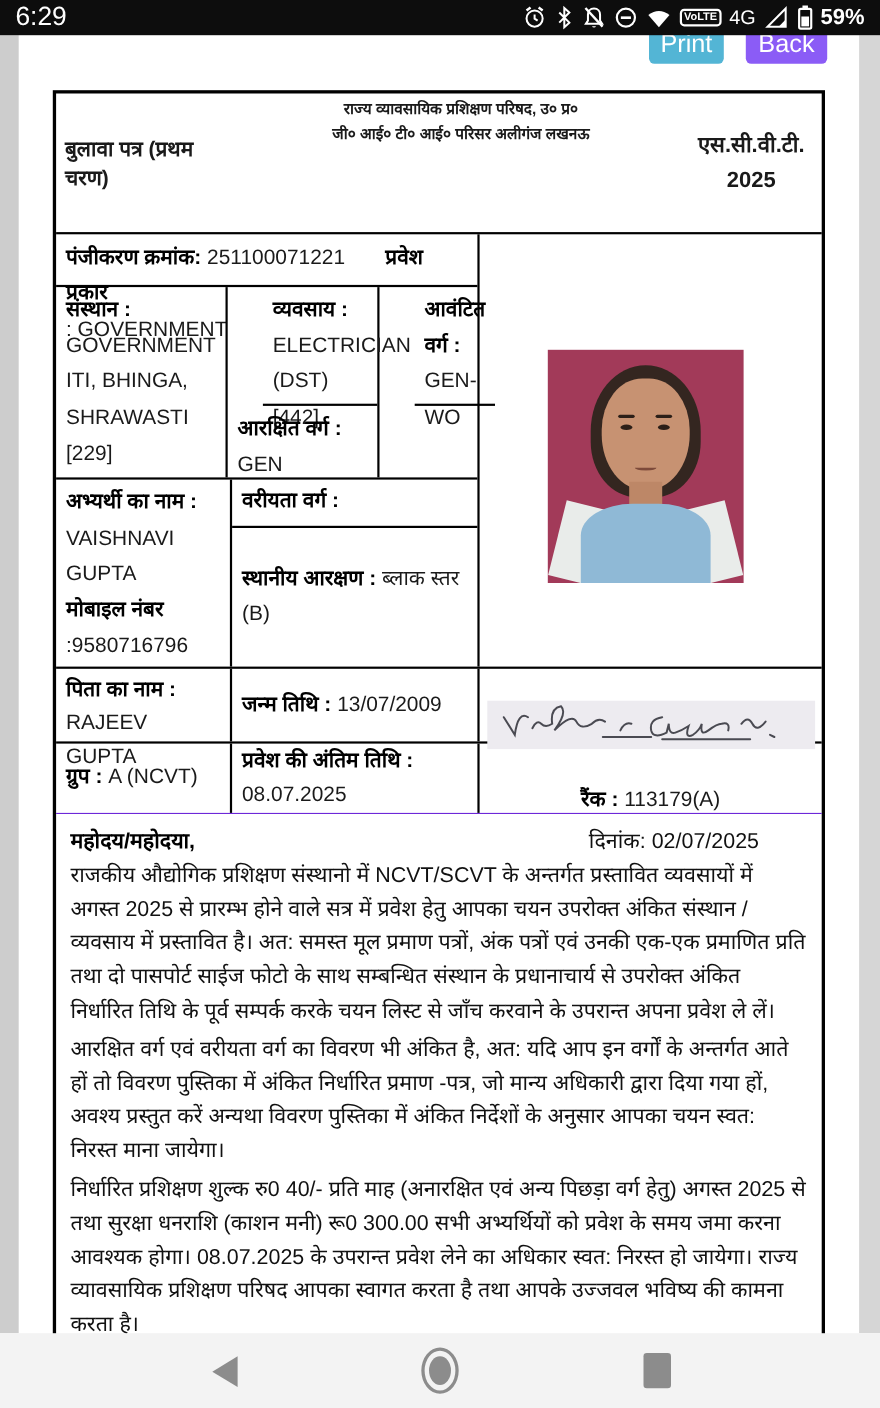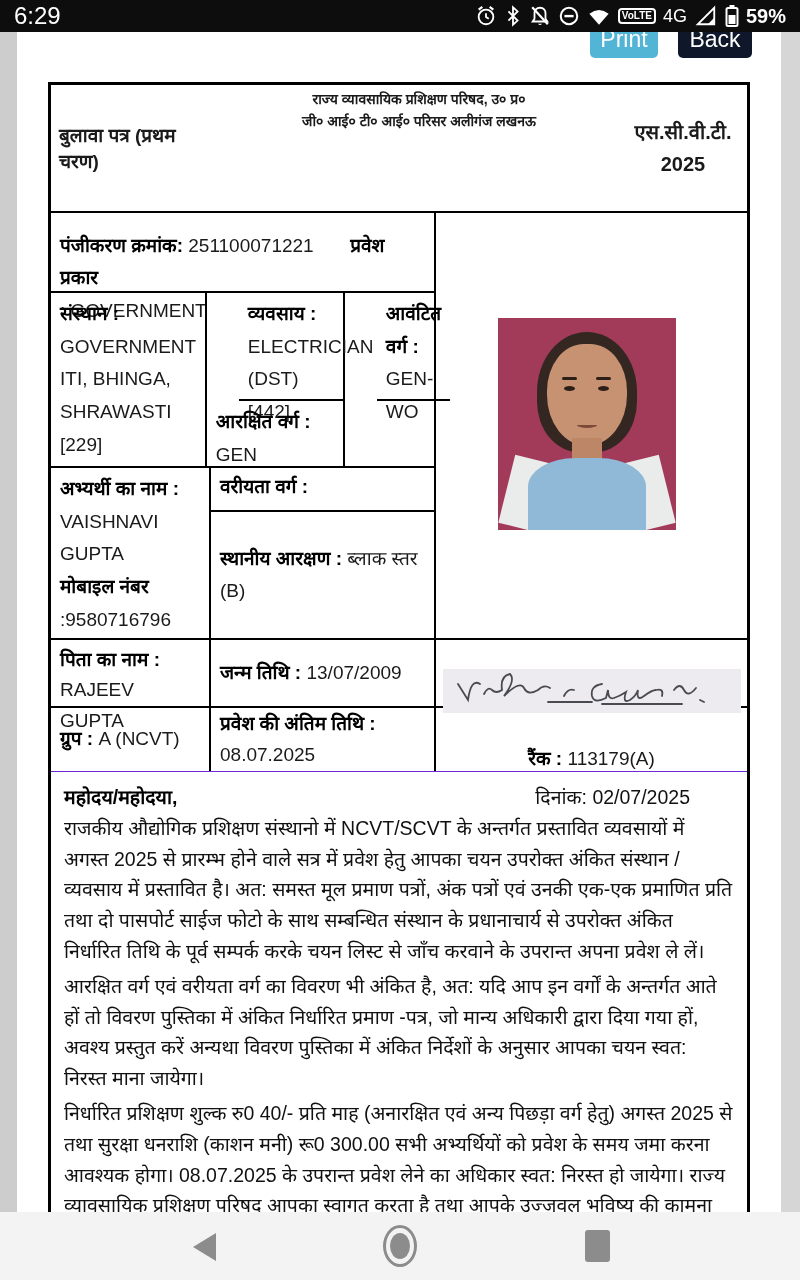--- a/index.html
+++ b/index.html
@@ -19,39 +19,39 @@
   
   .edge { position:absolute; top:32px; bottom:68px; background:#cdcdcd; z-index:1; }
   .edge.left { left:0; width:17px; }
   .edge.right { right:0; width:19px; background:#d6d6d6; }
 
   
   .btn { position:absolute; height:48px; top:10px; border-radius:5px; color:#fff; font-size:23px;
     display:flex; align-items:center; justify-content:center; z-index:10; border:none; cursor:pointer;
     font-family:"Liberation Sans", sans-serif; padding-top:10px; }
   .btn-print { left:590px; width:68px; background:#53b5d5; }
-  .btn-back  { left:678px; width:74px; background:#0f172a; }
+  .btn-back  { left:678px; width:74px; background:#8b5cf6; }
 
   
   .doc { position:absolute; left:48px; top:82px; width:702px; border:3px solid #000; background:#fff;
     font-size:19px; color:#1a1a1a; z-index:5; }
   .doc b { font-weight:bold; color:#000; }
   .cellpad { padding:5px 9px; }
 
   .hdr-row { height:128px; display:flex; border-bottom:2px solid #000; }
   .hdr-left { width:168px; display:flex; align-items:center; padding:4px 8px; font-weight:bold; font-size:19px; }
   .hdr-center { flex:1; text-align:center; font-weight:bold; font-size:14px; line-height:1.55; padding-top:4px; }
   .hdr-right { width:128px; display:flex; align-items:center; justify-content:center; text-align:center;
     font-weight:bold; font-size:20px; line-height:1.6; }
 
   .mid { display:flex; border-bottom:2px solid #000; }
   .mid-left { width:385px; border-right:2px solid #000; }
   .mid-right { flex:1; position:relative; }
 
-  .reg-row { height:80px; border-bottom:2px solid #000; padding:17px 9px; line-height:1.7; }
+  .reg-row { height:48px; border-bottom:2px solid #000; padding:6px 9px; line-height:1.7; }
   .reg-gap { display:inline-block; width:26px; }
 
   .rowB { display:flex; height:175px; border-bottom:2px solid #000; }
   .colB1 { width:160px; border-right:2px solid #000; line-height:1.72; }
   .colB2 { width:138px; border-right:2px solid #000; display:flex; flex-direction:column; }
   .colB3 { flex:1; display:flex; flex-direction:column; }
   .b-top { height:108px; border-bottom:2px solid #000; line-height:1.72;margin-left:32px; }
   .b-bot { flex:1; line-height:1.72; }
 
   .rowC { display:flex; height:170px; }

